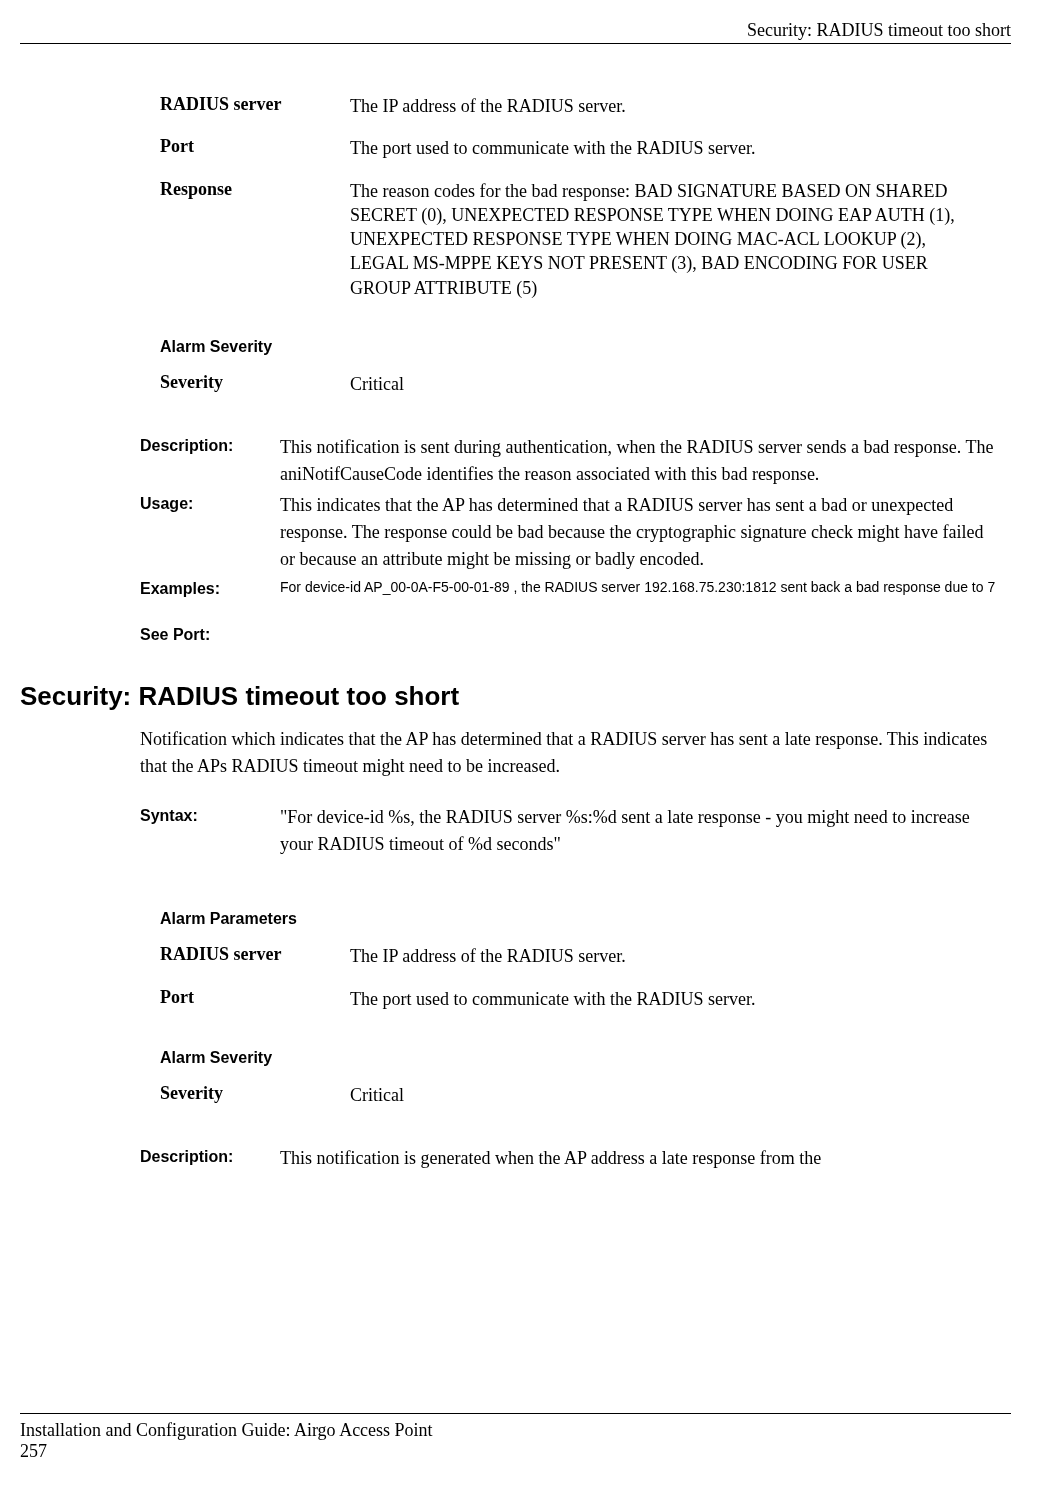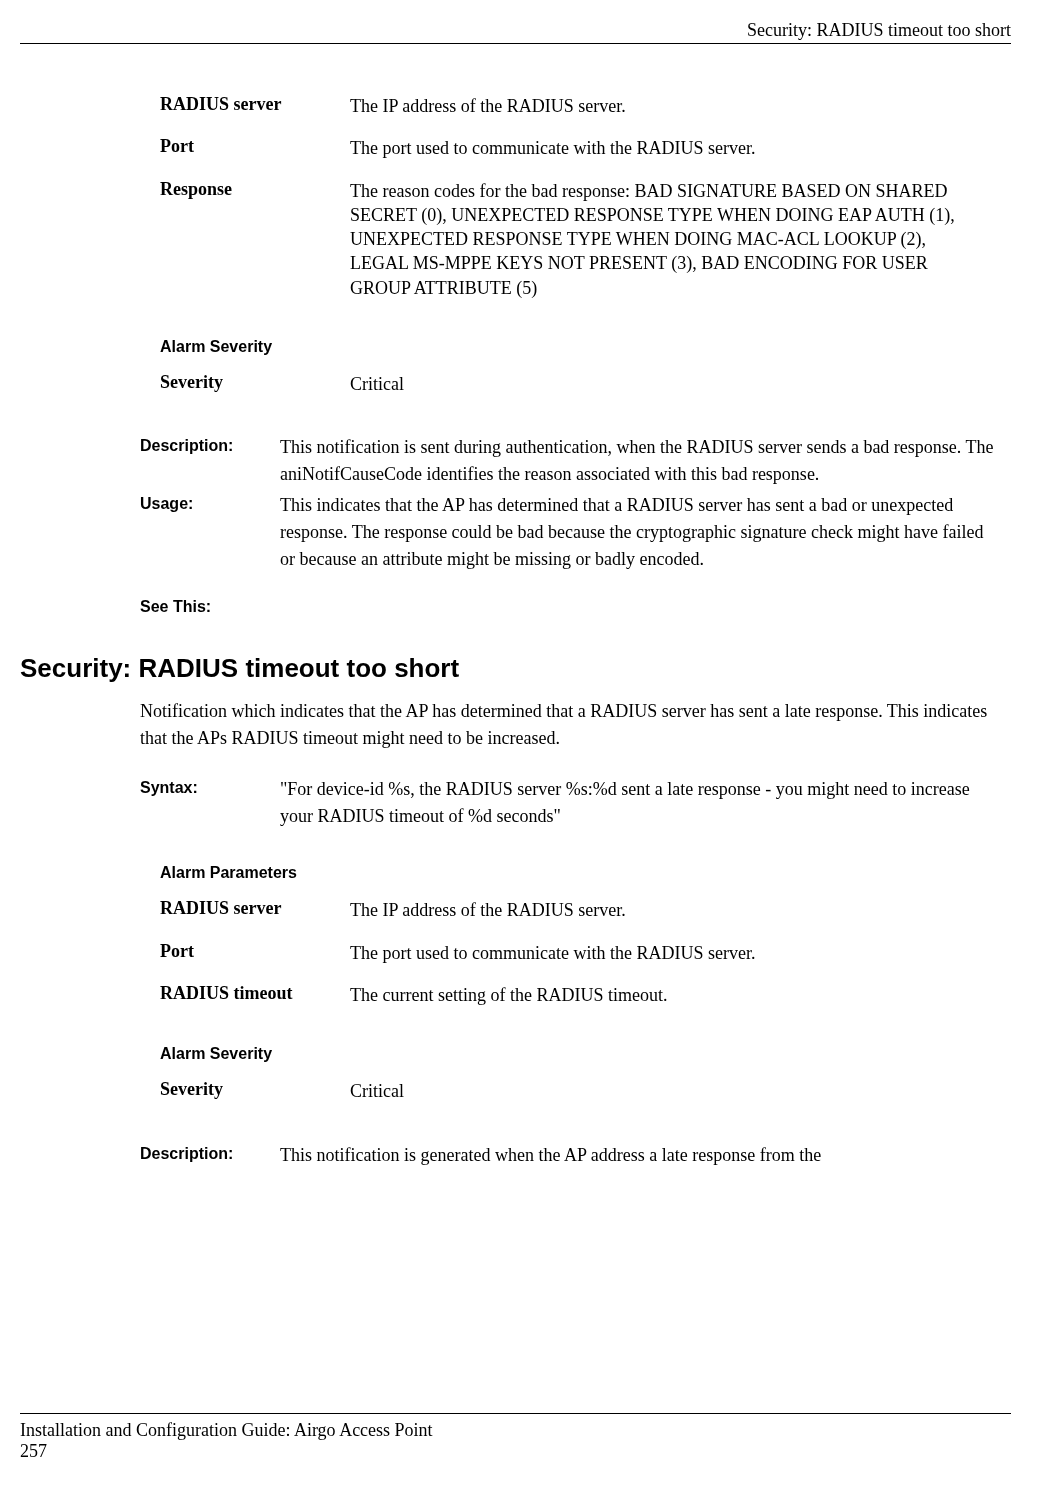--- a/index.html
+++ b/index.html
@@ -147,36 +147,40 @@
   <table class="def-table">
     <tbody>
         <tr>
       <td class="def-label">Description:</td>
       <td class="def-value">This notification is sent during authentication, when the RADIUS server sends a bad response. The aniNotifCauseCode identifies the reason associated with this bad response.</td>
     </tr>
     <tr>
       <td class="def-label">Usage:</td>
       <td class="def-value">This indicates that the AP has determined that a RADIUS server has sent a bad or unexpected response. The response could be bad because the cryptographic signature check might have failed or because an attribute might be missing or badly encoded.</td>
     </tr>
+    <tr>
+      <td class="def-label">Examples:</td>
+      <td class="def-value examples-text">For device-id AP_00-0A-F5-00-01-89 , the RADIUS server 192.168.75.230:1812 sent back a bad response due to 7</td>
+    </tr>
     <tr class="see-also-row">
-      <td class="def-label">See This:</td>
+      <td class="def-label">See Port:</td>
       <td class="def-value"></td>
     </tr>
   </tbody>
     </table>
 
 </div>
 
 <h2 class="heading2">Security: RADIUS timeout too short</h2>
 
 <p class="intro-para">Notification which indicates that the AP has determined that a RADIUS server has sent a late response. This indicates that the APs RADIUS timeout might need to be increased.</p>
 
 <div class="content">
 
-  <table class="def-table" style="margin-bottom:30px;">
+  <table class="def-table" style="margin-bottom:48px;">
     <tbody>
         <tr>
       <td class="def-label">Syntax:</td>
       <td class="def-value">"For device-id %s, the RADIUS server %s:%d sent a late response - you might need to increase your RADIUS timeout of %d seconds"</td>
     </tr>
   </tbody>
     </table>
 
   <div class="alarm-inner">
   <div class="section-label">Alarm Parameters</div>
@@ -184,24 +188,20 @@
   <table class="param-table">
     <tbody>
     <tr>
       <td class="param-label">RADIUS server</td>
       <td class="param-value">The IP address of the RADIUS server.</td>
     </tr>
     <tr>
       <td class="param-label">Port</td>
       <td class="param-value">The port used to communicate with the RADIUS server.</td>
     </tr>
-    <tr>
-      <td class="param-label">RADIUS timeout</td>
-      <td class="param-value">The current setting of the RADIUS timeout.</td>
-    </tr>
   </tbody>
       </table>
 
   <div class="section-label">Alarm Severity</div>
   <table class="param-table">
     <tbody>
           <tr>
       <td class="param-label">Severity</td>
       <td class="param-value">Critical</td>
     </tr>

